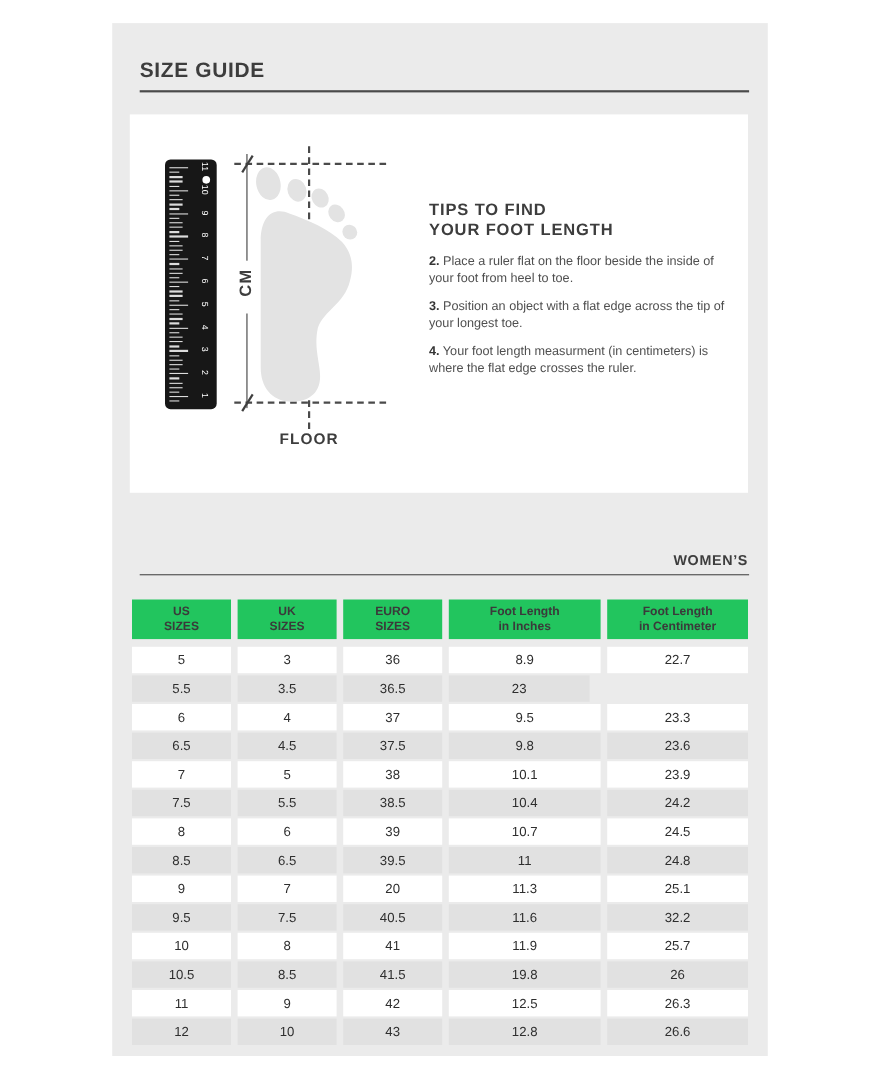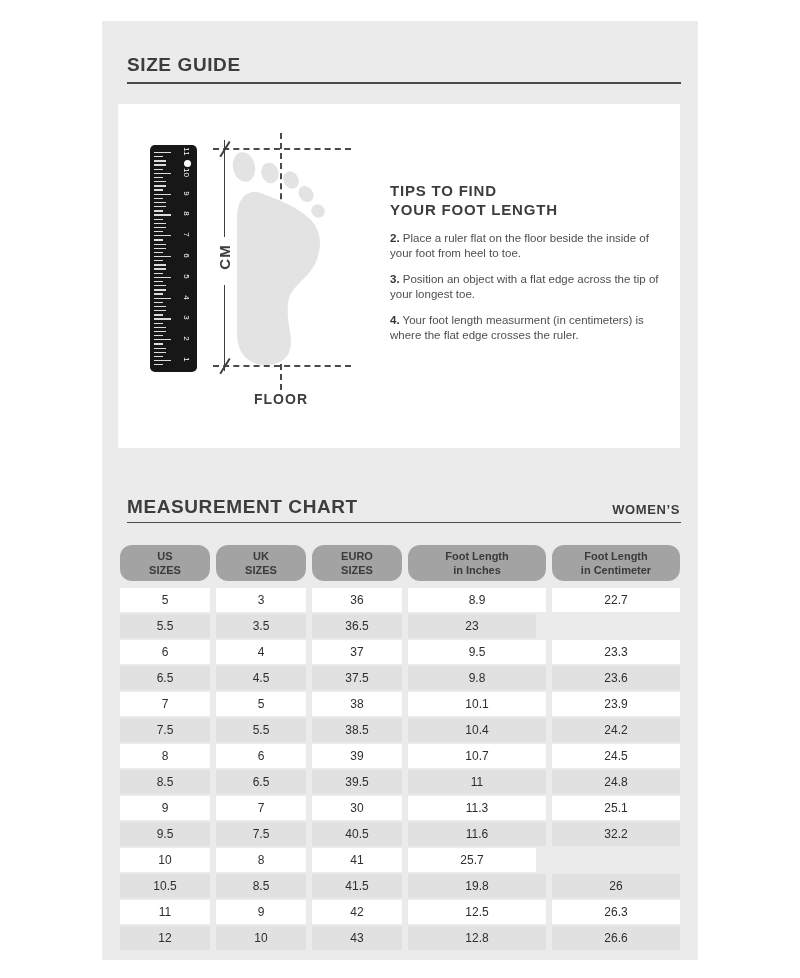--- a/index.html
+++ b/index.html
@@ -33,21 +33,21 @@
   .tips { position:absolute; left:272px; top:78px; width:278px; }
   .tips h2 { font-size:15px; font-weight:700; color:#3d3d3d; letter-spacing:.8px; line-height:1.25; }
   .tip { margin-top:11px; font-size:11.5px; color:#4f4f4f; line-height:1.32; }
   .tip b { color:#353535; }
 
   
   .table { position:absolute; left:18px; top:524px; width:560px; }
   .hrow, .row { display:flex; gap:6px; }
   .c0,.c1,.c2 { width:90px; } .c3 { width:138px; } .c4 { width:128px; }
   .hrow { height:36px; margin-bottom:7px; }
-  .hcell { background:#a3a3a3; color:#3a3a3a; font-size:11px; font-weight:700; display:flex; flex-direction:column; align-items:center; justify-content:center; line-height:1.3;border-radius:12px; }
+  .hcell { background:#22c55e; color:#3a3a3a; font-size:11px; font-weight:700; display:flex; flex-direction:column; align-items:center; justify-content:center; line-height:1.3; }
   .row { height:24px; margin-bottom:2px; }
   .cell { background:#ffffff; color:#2e2e2e; font-size:12px; display:flex; align-items:center; justify-content:center; }
   .row.alt .cell { background:#e1e1e1; }
 </style>
 </head>
 <body>
 
 <div class="panel">
 
   <div class="sg-title">SIZE GUIDE</div>
@@ -161,21 +161,20 @@
         <span>YOUR FOOT LENGTH</span>
       </h2>
       <div id="tips-list">
           <p class="tip"><b>2.</b> Place a ruler flat on the floor beside the inside of your foot from heel to toe.</p>
           <p class="tip"><b>3.</b> Position an object with a flat edge across the tip of your longest toe.</p>
           <p class="tip"><b>4.</b> Your foot length measurment (in centimeters) is where the flat edge crosses the ruler.</p>
         </div>
     </div>
   </div>
 
-  <div class="mc-title">MEASUREMENT CHART</div>
   <div class="mc-gender">WOMEN’S</div>
   <div class="mc-rule"></div>
 
   <div class="table">
     <div class="hrow" id="table-head">
         <div class="hcell c0">
           <span>US</span>
           <span>SIZES</span>
         </div>
         <div class="hcell c1">
@@ -247,35 +246,36 @@
         <div class="row alt">
           <div class="cell c0">8.5</div>
           <div class="cell c1">6.5</div>
           <div class="cell c2">39.5</div>
           <div class="cell c3">11</div>
           <div class="cell c4">24.8</div>
         </div>
         <div class="row">
           <div class="cell c0">9</div>
           <div class="cell c1">7</div>
-          <div class="cell c2">30</div>
+          <div class="cell c2">20</div>
           <div class="cell c3">11.3</div>
           <div class="cell c4">25.1</div>
         </div>
         <div class="row alt">
           <div class="cell c0">9.5</div>
           <div class="cell c1">7.5</div>
           <div class="cell c2">40.5</div>
           <div class="cell c3">11.6</div>
           <div class="cell c4">32.2</div>
         </div>
         <div class="row">
           <div class="cell c0">10</div>
           <div class="cell c1">8</div>
           <div class="cell c2">41</div>
+          <div class="cell c3">11.9</div>
           <div class="cell c4">25.7</div>
         </div>
         <div class="row alt">
           <div class="cell c0">10.5</div>
           <div class="cell c1">8.5</div>
           <div class="cell c2">41.5</div>
           <div class="cell c3">19.8</div>
           <div class="cell c4">26</div>
         </div>
         <div class="row">

